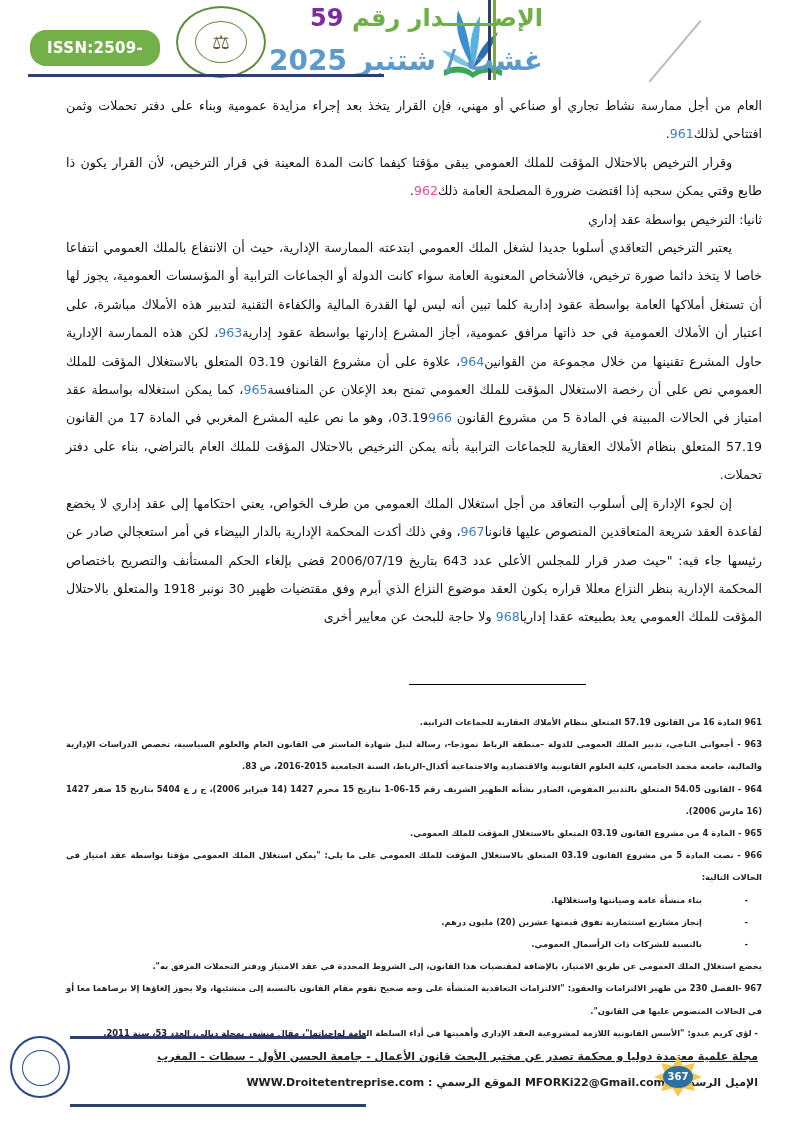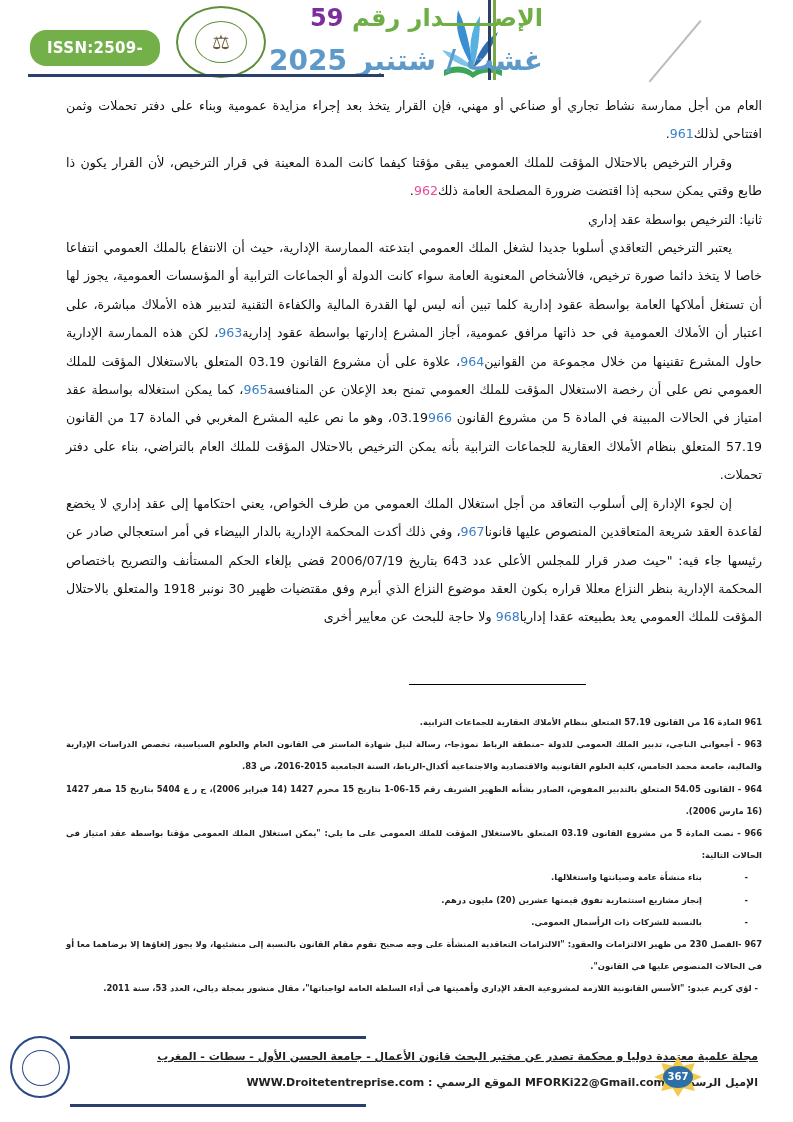--- a/index.html
+++ b/index.html
@@ -93,24 +93,26 @@
   <p>ثانيا: الترخيص بواسطة عقد إداري</p>
   <p class="indent">يعتبر الترخيص التعاقدي أسلوبا جديدا لشغل الملك العمومي ابتدعته الممارسة الإدارية، حيث أن الانتفاع بالملك العمومي انتفاعا خاصا لا يتخذ دائما صورة ترخيص، فالأشخاص المعنوية العامة سواء كانت الدولة أو الجماعات الترابية أو المؤسسات العمومية، يجوز لها أن تستغل أملاكها العامة بواسطة عقود إدارية كلما تبين أنه ليس لها القدرة المالية والكفاءة التقنية لتدبير هذه الأملاك مباشرة، على اعتبار أن الأملاك العمومية في حد ذاتها مرافق عمومية، أجاز المشرع إدارتها بواسطة عقود إدارية<span class="ref" style="color: rgb(59, 127, 196);">963</span>، لكن هذه الممارسة الإدارية حاول المشرع تقنينها من خلال مجموعة من القوانين<span class="ref" style="color: rgb(59, 127, 196);">964</span>، علاوة على أن مشروع القانون 03.19 المتعلق بالاستغلال المؤقت للملك العمومي نص على أن رخصة الاستغلال المؤقت للملك العمومي تمنح بعد الإعلان عن المنافسة<span class="ref" style="color: rgb(59, 127, 196);">965</span>، كما يمكن استغلاله بواسطة عقد امتياز في الحالات المبينة في المادة 5 من مشروع القانون 03.19<span class="ref" style="color: rgb(59, 127, 196);">966</span>، وهو ما نص عليه المشرع المغربي في المادة 17 من القانون 57.19 المتعلق بنظام الأملاك العقارية للجماعات الترابية بأنه يمكن الترخيص بالاحتلال المؤقت للملك العام بالتراضي، بناء على دفتر تحملات.</p>
   <p class="indent">إن لجوء الإدارة إلى أسلوب التعاقد من أجل استغلال الملك العمومي من طرف الخواص، يعني احتكامها إلى عقد إداري لا يخضع لقاعدة العقد شريعة المتعاقدين المنصوص عليها قانونا<span class="ref" style="color: rgb(59, 127, 196);">967</span>، وفي ذلك أكدت المحكمة الإدارية بالدار البيضاء في أمر استعجالي صادر عن رئيسها جاء فيه: "حيث صدر قرار للمجلس الأعلى عدد 643 بتاريخ 2006/07/19 قضى بإلغاء الحكم المستأنف والتصريح باختصاص المحكمة الإدارية بنظر النزاع معللا قراره بكون العقد موضوع النزاع الذي أبرم وفق مقتضيات ظهير 30 نونبر 1918 والمتعلق بالاحتلال المؤقت للملك العمومي يعد بطبيعته عقدا إداريا<span class="ref" style="color: rgb(59, 127, 196);">968</span> ولا حاجة للبحث عن معايير أخرى</p>
 </div>
 
 <div class="fn-rule"></div>
 <div class="footnotes">
   <p>961 المادة 16 من القانون 57.19 المتعلق بنظام الأملاك العقارية للجماعات الترابية.</p>
   <p>963 - أجعواني الناجي، تدبير الملك العمومي للدولة –منطقة الرباط نموذجا-، رسالة لنيل شهادة الماستر في القانون العام والعلوم السياسية، تخصص الدراسات الإدارية والمالية، جامعة محمد الخامس، كلية العلوم القانونية والاقتصادية والاجتماعية أكدال-الرباط، السنة الجامعية 2015-2016، ص 83.</p>
   <p>964 - القانون 54.05 المتعلق بالتدبير المفوض، الصادر بشأنه الظهير الشريف رقم 15-06-1 بتاريخ 15 محرم 1427 (14 فبراير 2006)، ج ر ع 5404 بتاريخ 15 صفر 1427 (16 مارس 2006).</p>
+  <p>965 - المادة 4 من مشروع القانون 03.19 المتعلق بالاستغلال المؤقت للملك العمومي.</p>
   <p>966 - نصت المادة 5 من مشروع القانون 03.19 المتعلق بالاستغلال المؤقت للملك العمومي على ما يلي: "يمكن استغلال الملك العمومي مؤقتا بواسطة عقد امتياز في الحالات التالية:</p>
   <p class="bullet"><span class="dash">-</span><span>بناء منشأة عامة وصيانتها واستغلالها.</span></p>
   <p class="bullet"><span class="dash">-</span><span>إنجاز مشاريع استثمارية تفوق قيمتها عشرين (20) مليون درهم.</span></p>
   <p class="bullet"><span class="dash">-</span><span>بالنسبة للشركات ذات الرأسمال العمومي.</span></p>
+  <p>يخضع استغلال الملك العمومي عن طريق الامتياز، بالإضافة لمقتضيات هذا القانون، إلى الشروط المحددة في عقد الامتياز ودفتر التحملات المرفق به".</p>
   <p>967 -الفصل 230 من ظهير الالتزامات والعقود: "الالتزامات التعاقدية المنشأة على وجه صحيح تقوم مقام القانون بالنسبة إلى منشئيها، ولا يجوز إلغاؤها إلا برضاهما معا أو في الحالات المنصوص عليها في القانون".</p>
   <p class="sub">- لؤي كريم عبدو: "الأسس القانونية اللازمة لمشروعية العقد الإداري وأهميتها في أداء السلطة العامة لواجباتها"، مقال منشور بمجلة ديالي، العدد 53، سنة 2011.</p>
 </div>
 
 <div class="footer-seal">
     <div class="inner"></div>
   </div>
 <div class="footer-rule top"></div>
 <div class="footer-line1">مجلة علمية معتمدة دوليا و محكمة تصدر عن مختبر البحث قانون الأعمال - جامعة الحسن الأول - سطات - المغرب</div>
 <div class="footer-line2">الإميل الرسمي : MFORKi22@Gmail.com الموقع الرسمي : WWW.Droitetentreprise.com</div>

